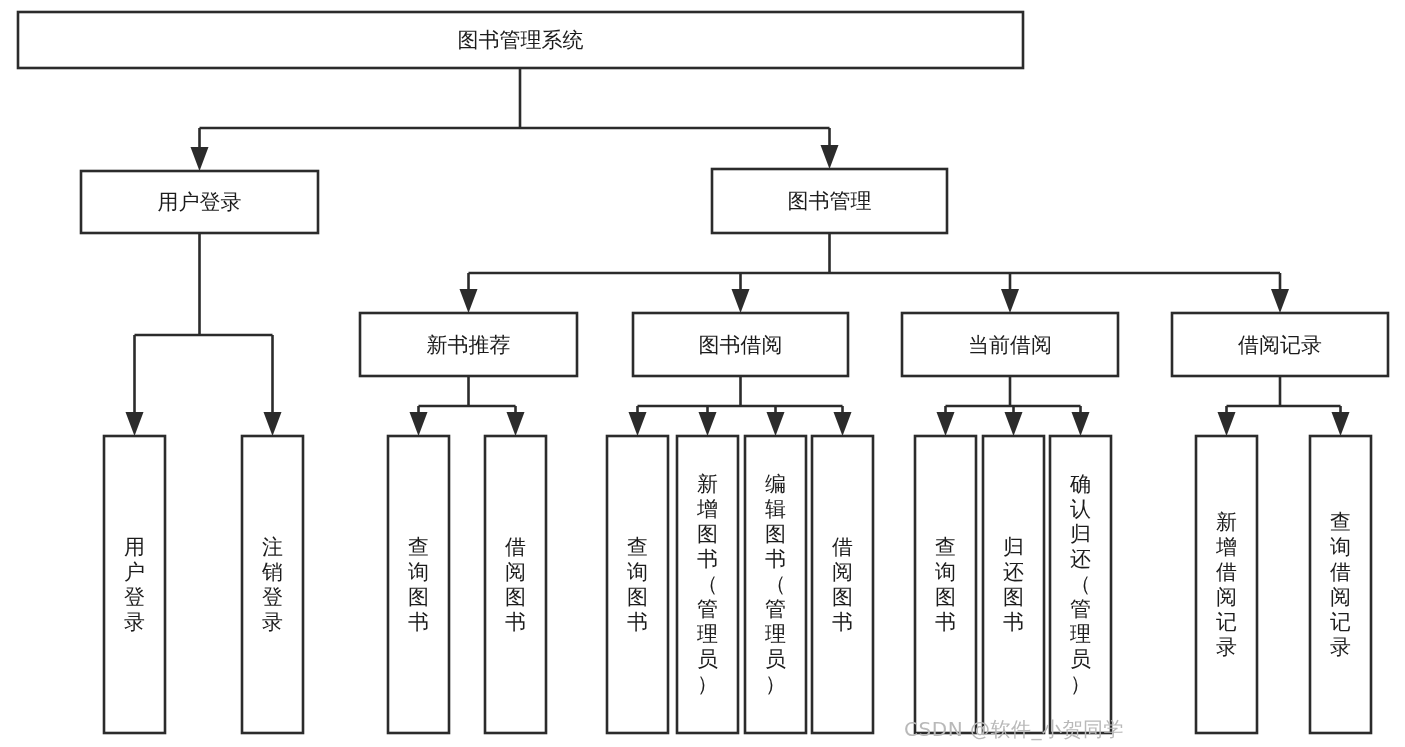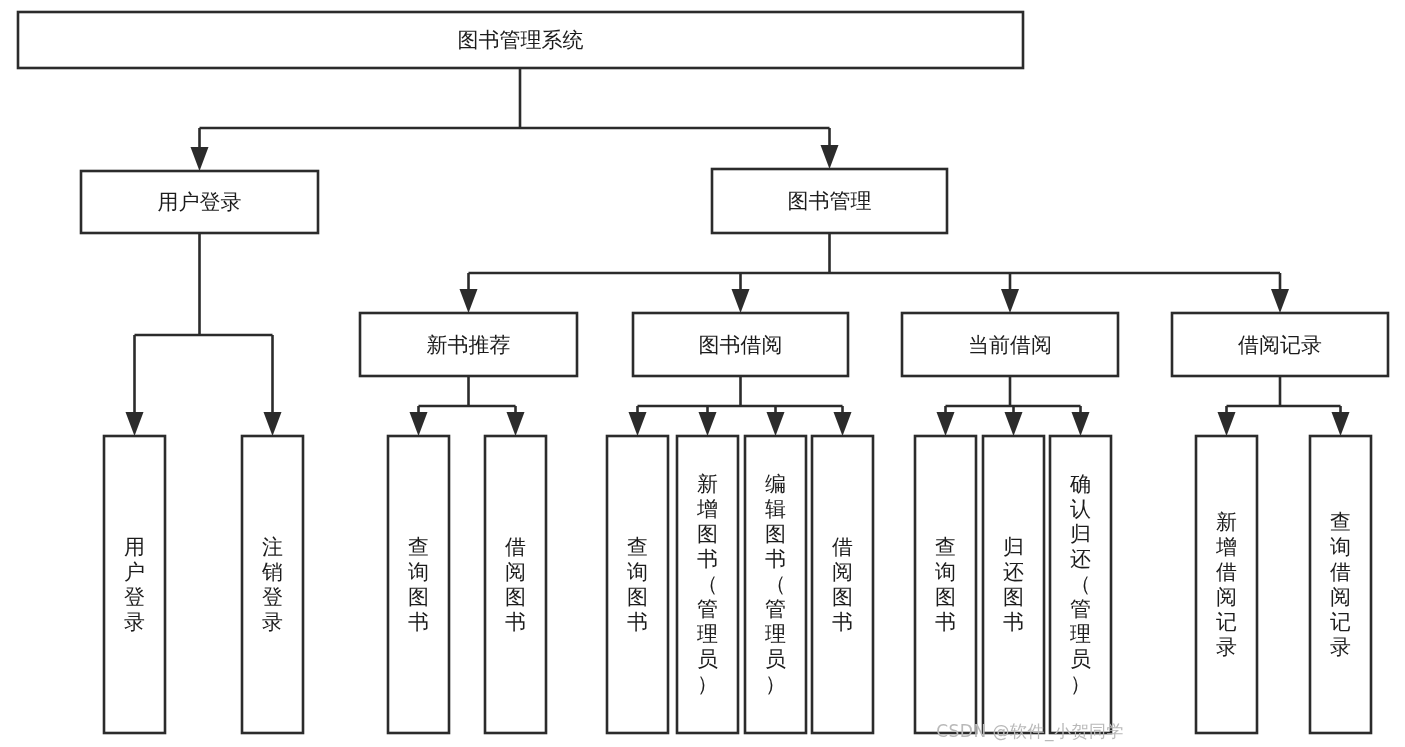--- a/index.html
+++ b/index.html
@@ -53,21 +53,21 @@
     font-family: "DejaVu Sans", "Liberation Sans", sans-serif;
     font-size: 21px;
     fill: #1c1c1c;
     text-anchor: middle;
   }
   .watermark {
     position: absolute;
     right: 8px;
     bottom: 4px;
     font-family: "DejaVu Sans", "Liberation Sans", sans-serif;
-    font-size: 17px;
+    font-size: 20px;
     color: #b9b9b9;
     white-space: nowrap;
     letter-spacing: 0.5px;
   }
 </style>
 </head>
 <body>
 
 <div id="diagram-root">
   <svg id="tree-svg" viewBox="0 0 1405 747" xmlns="http://www.w3.org/2000/svg">

